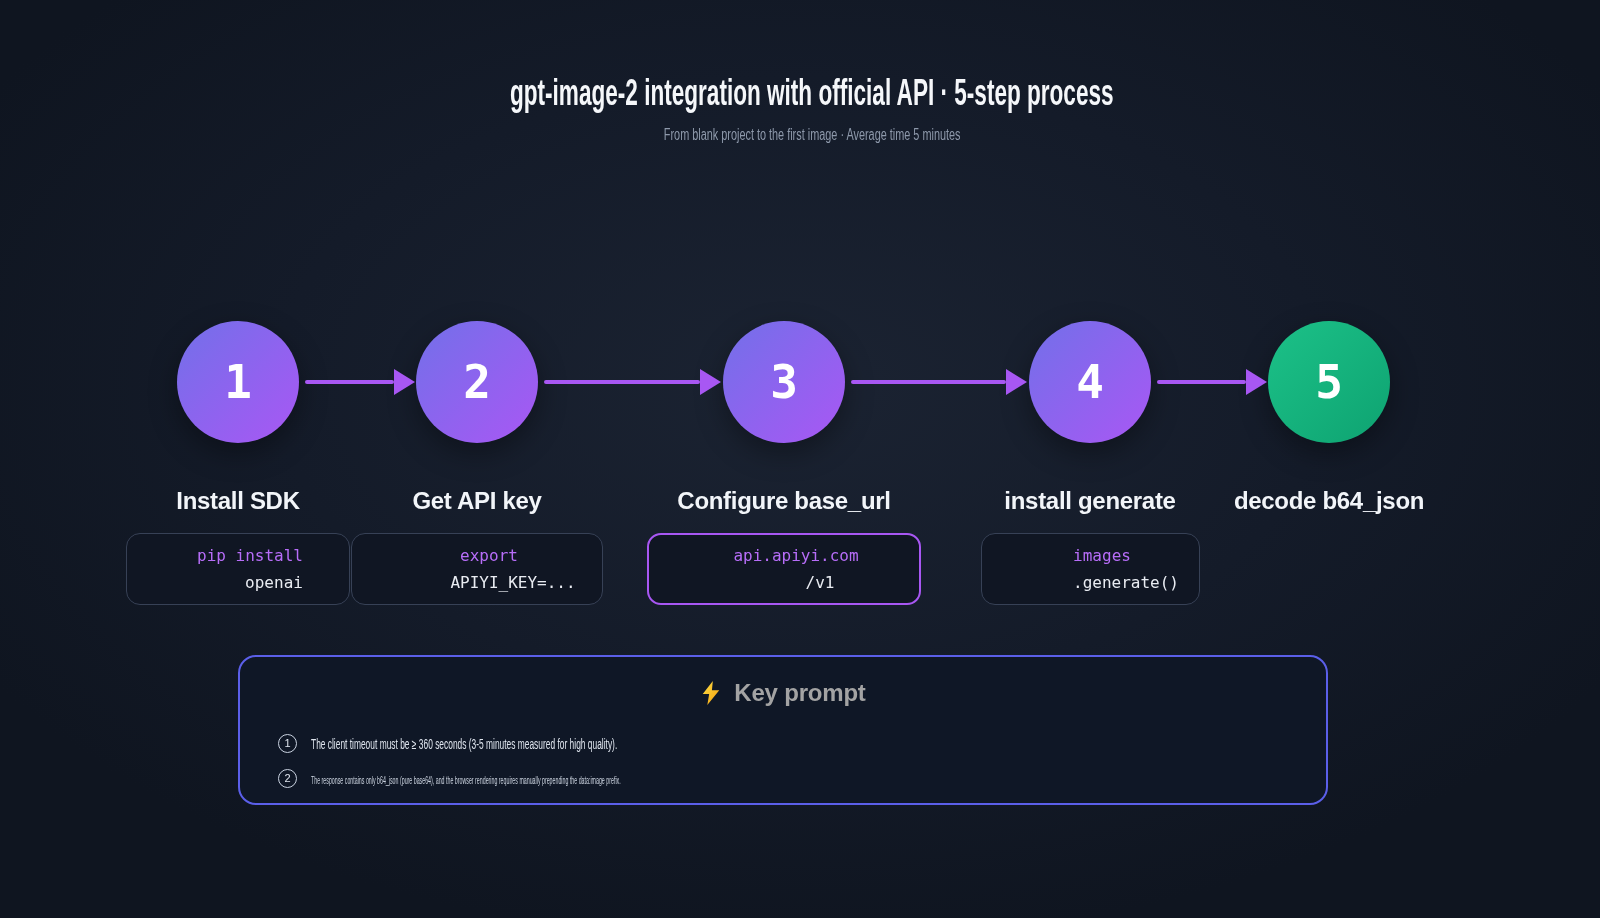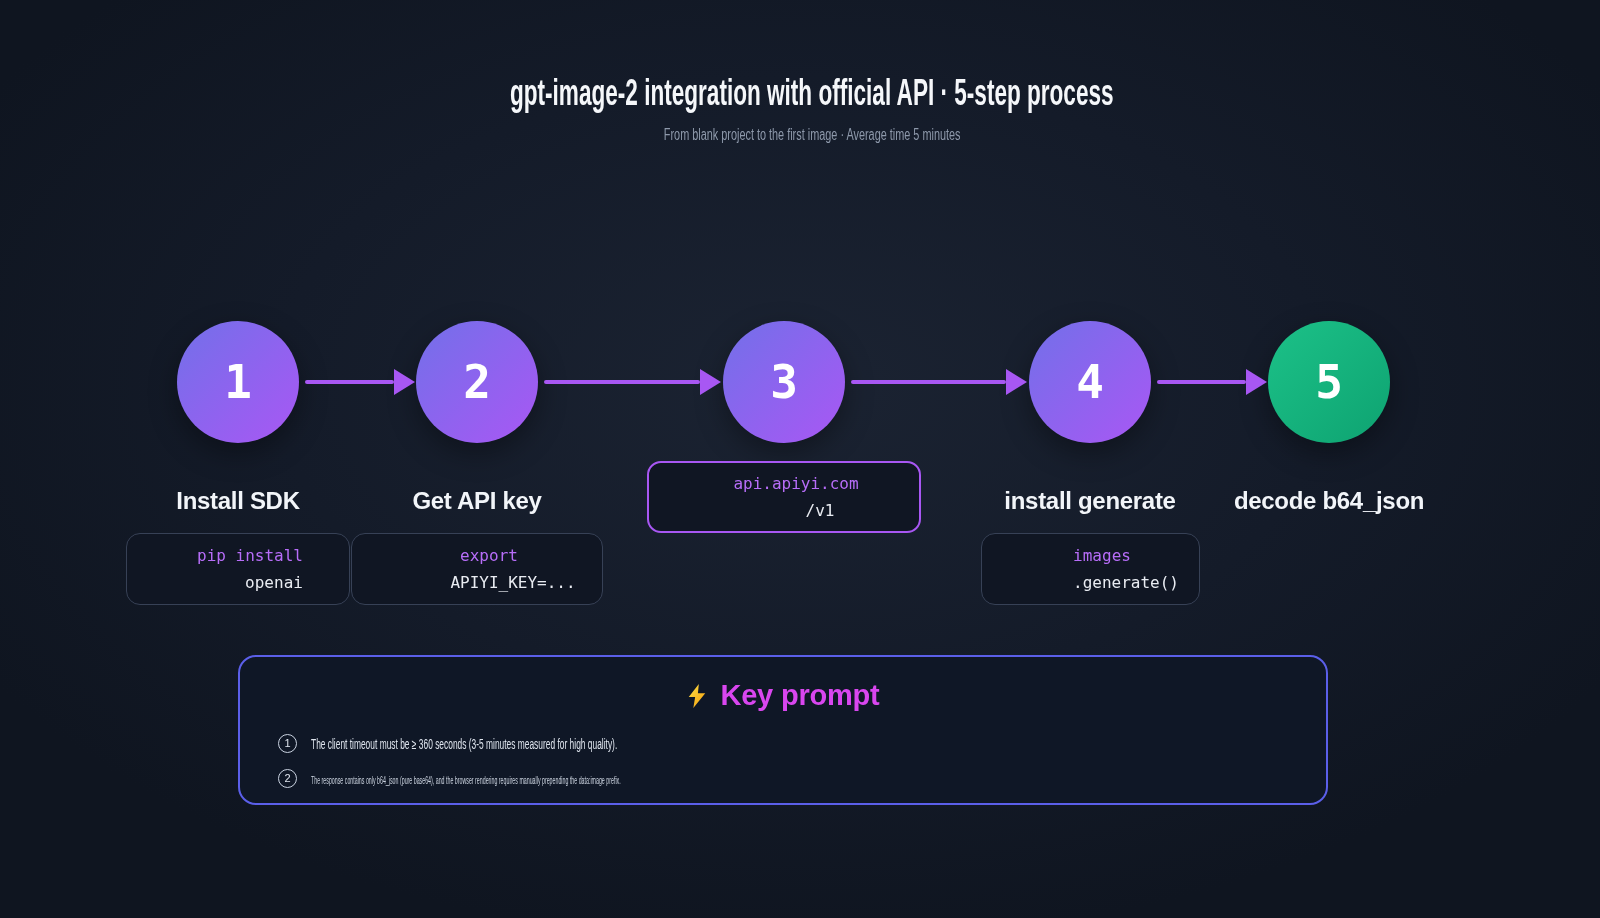--- a/index.html
+++ b/index.html
@@ -46,21 +46,21 @@
   
   .panel{
     position:absolute;left:238px;top:655px;width:1090px;height:150px;box-sizing:border-box;
     border:2px solid #5b5fe9;border-radius:18px;background:#0f1726;
   }
   .panel-title-row{
     position:absolute;left:0;top:22px;width:100%;
     display:flex;align-items:center;justify-content:center;gap:12px;
   }
   .bolt{width:22px;height:26px;}
-  .panel-title{font-size:29px;font-weight:bold;color:#d946ef;letter-spacing:-0.2px;text-align:center;}
+  .panel-title{font-size:24px;font-weight:bold;color:#a3a3a3;letter-spacing:-0.2px;text-align:center;}
   .note{position:absolute;left:38px;display:flex;align-items:center;gap:14px;}
   .nmark{
     width:19px;height:19px;border-radius:50%;border:1.5px solid #c9d2e0;box-sizing:border-box;
     color:#dfe5ee;font-size:11px;line-height:16px;text-align:center;flex:none;
   }
   .ntext{white-space:nowrap;text-align:center;}
   .squish-n1{display:inline-block;transform:scaleX(0.60);transform-origin:left center;font-size:14px;color:#dfe5ee;white-space:nowrap;}
   .squish-n2{display:inline-block;transform:scaleX(0.48);transform-origin:left center;font-size:11px;color:#ccd4e0;white-space:nowrap;}
 </style>
 </head>
@@ -92,20 +92,21 @@
     <div class="codebox" style="width:252px">
       <div class="cl1 purple">export</div>
       <div class="cl2">APIYI_KEY=...</div>
     </div>
   </div>
 
   <div class="col" style="left:644px;width:280px">
     <div class="circle c-purple">
       <span class="num">3</span>
     </div>
+    <div class="label">Configure base_url</div>
     <div class="codebox hl-purple" style="width:274px">
       <div class="cl1 purple">api.apiyi.com</div>
       <div class="cl2">/v1</div>
     </div>
   </div>
 
   <div class="col" style="left:960px;width:260px">
     <div class="circle c-purple">
       <span class="num">4</span>
     </div>

